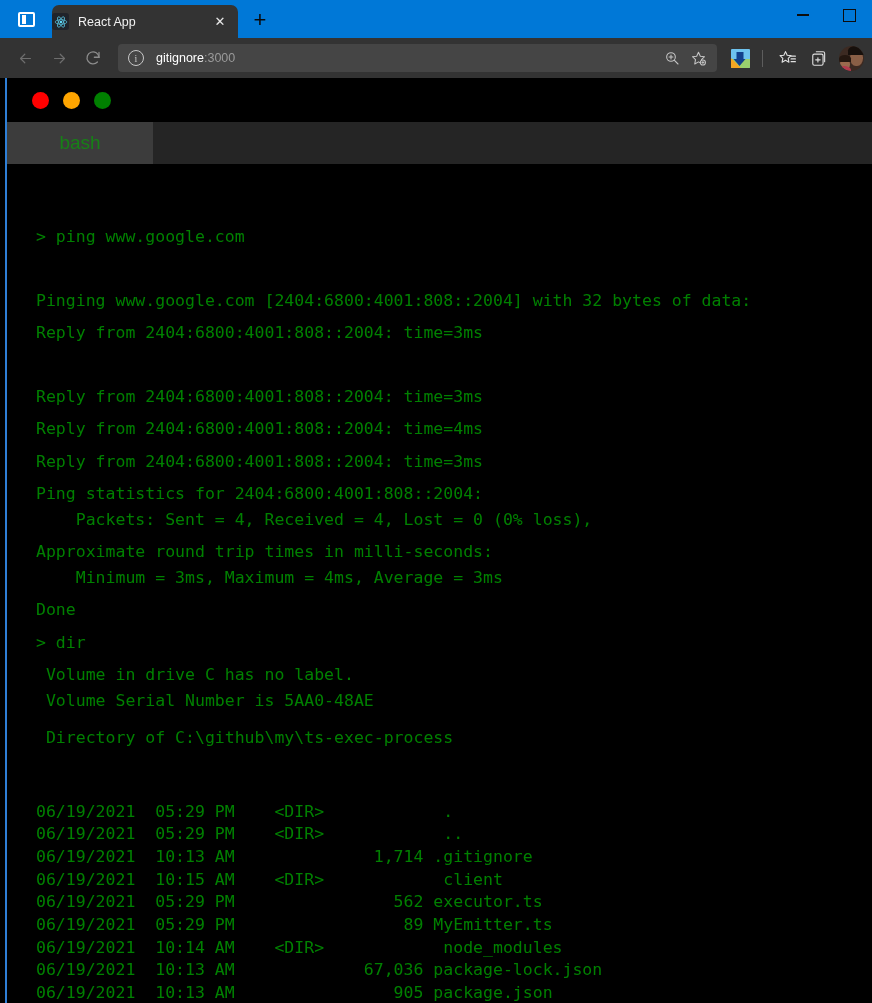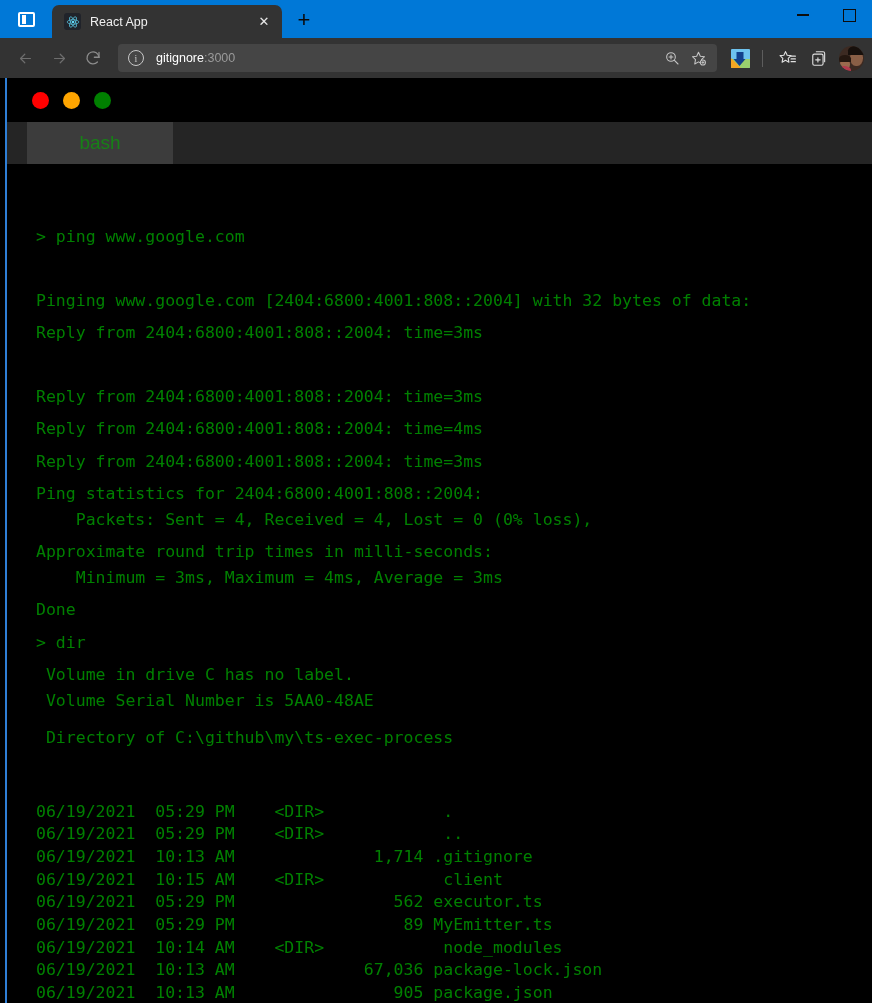--- a/index.html
+++ b/index.html
@@ -27,23 +27,23 @@
   .sidebar-glyph {
     width:17px; height:15px; border:2px solid #fff; border-radius:2px;
     position:relative;
   }
   .sidebar-glyph::after {
     content:""; position:absolute; left:2px; top:1px;
     width:4px; height:9px; background:#fff;
   }
 
   .tab {
-    width:230px; height:33px; background:#333333;
+    width:186px; height:33px; background:#333333;
     border-radius:7px 7px 0 0;
-    display:flex; align-items:center; padding:0 8px 0 12px;
+    display:flex; align-items:center; padding:0 8px 0 0;
     position:relative;
   }
   .tab-favicon {
     width:17px; height:17px; flex:0 0 17px; margin-right:9px;
     background:#20232a; border-radius:3px;
     display:flex; align-items:center; justify-content:center;
   }
   .tab-title {
     flex:1; color:#f0f0f0; font-size:12.5px;
     white-space:nowrap; overflow:hidden; text-overflow:ellipsis;
@@ -168,21 +168,21 @@
   .term-dots { height:44px; display:flex; align-items:center; padding-left:25px; gap:14px; }
   .dot { width:17px; height:17px; border-radius:50%; }
   .dot.red { background:#ff0000; }
   .dot.yellow { background:#ffa500; }
   .dot.green { background:#008000; }
 
   .term-tabs { height:42px; background:#252525; display:flex; }
   .term-tab {
     width:146px; background:#3c3c3c;
     display:flex; align-items:center; justify-content:center;
-    color:#178017; font-size:19px;margin-left:20px;
+    color:#178017; font-size:19px;
   }
   .term-tabs-rest { flex:1; background:#252525; }
 
   .term-body {
     background:#000; padding:22px 0 0 0;
     font-family:"DejaVu Sans Mono", monospace;
     font-size:16.5px; color:#008000;
     white-space:pre;
   }
   .term-line { padding-left:29px; height:25.5px; line-height:25.5px; }

